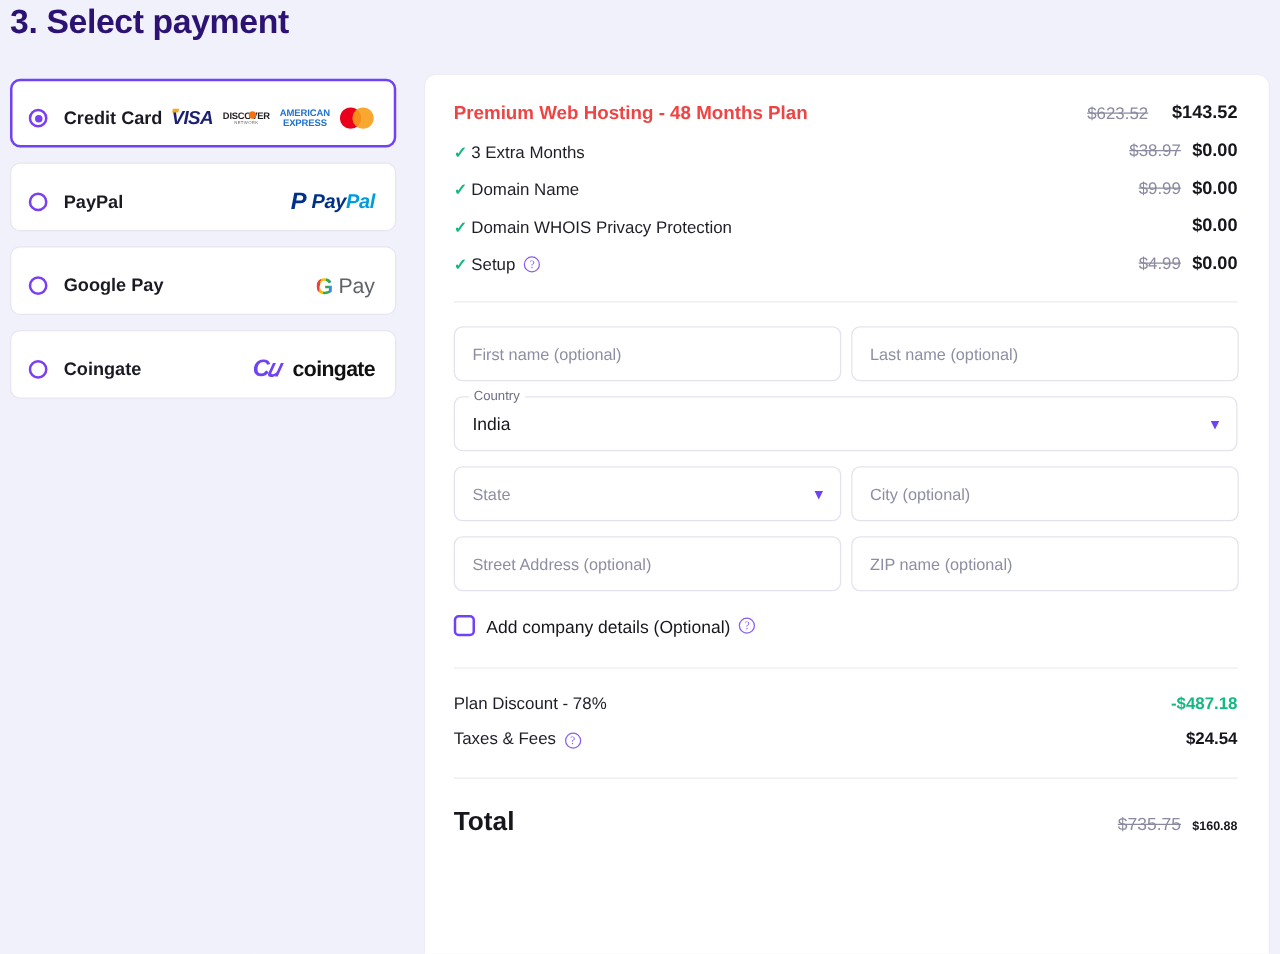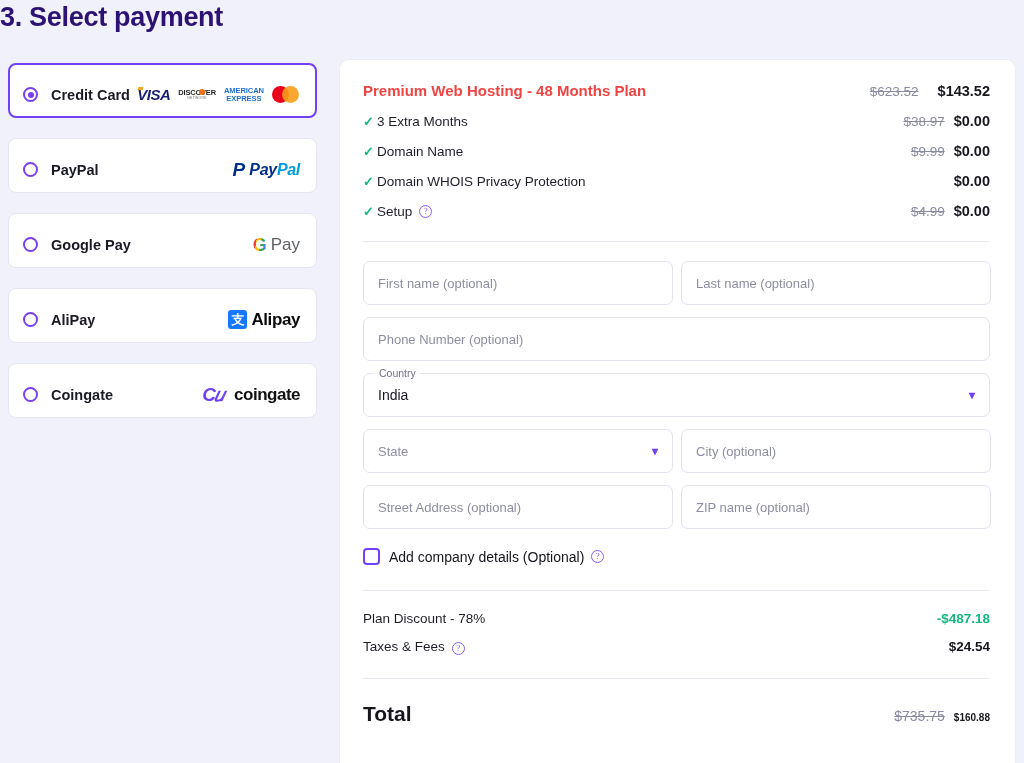--- a/index.html
+++ b/index.html
@@ -6,32 +6,32 @@
   html, body {
     width: 1024px; height: 763px;
     background: #f1f1fb;
     font-family: "Liberation Sans", sans-serif;
     overflow: hidden;
   }
   .page { position: relative; width: 1024px; height: 763px; }
 
   
   .step-title {
-    position: absolute; left: 0; top: 2px;
+    position: absolute; left: 8px; top: 2px;
     font-size: 27px; font-weight: bold; color: #2b1273;
     letter-spacing: -0.3px;
   }
 
   
   .methods { position: absolute; left: 8px; top: 63px; width: 309px; }
   .method {
     position: relative;
     height: 55px; background: #fff;
     border: 1px solid #e6e6f2; border-radius: 8px;
-    margin-bottom: 20px;
+    margin-bottom: 12px;
     display: flex; align-items: center;
     padding: 8px 16px 0 14px;
     cursor: pointer;
   }
   .method.selected { border: 2px solid #6f42f5; padding-left: 13px; }
   .radio {
     width: 15px; height: 15px; border-radius: 50%;
     border: 2px solid #7b3ff2; flex: 0 0 auto;
     display: flex; align-items: center; justify-content: center;
   }
@@ -187,28 +187,20 @@
 
     <div class="method">
       <span class="radio"></span>
       <span class="m-label">Google Pay</span>
       <span class="m-logo gp">
         <span class="g">G</span>
         <span class="pay">Pay</span>
       </span>
     </div>
 
-    <div class="method">
-      <span class="radio"></span>
-      <span class="m-label">AliPay</span>
-      <span class="m-logo ali">
-        <span class="box">支</span>
-        <span class="txt">Alipay</span>
-      </span>
-    </div>
 
     <div class="method">
       <span class="radio"></span>
       <span class="m-label">Coingate</span>
       <span class="m-logo cg">
         <span class="mark">C𝑢</span>
         <span class="txt">coingate</span>
       </span>
     </div>
   </div>
@@ -260,21 +252,20 @@
     </div>
 
     <div class="hr"></div>
 
     <div class="form">
       <div class="frow">
         <div class="field half">First name (optional)</div>
         <div class="field half">Last name (optional)</div>
       </div>
 
-      <div class="field">Phone Number (optional)</div>
 
       <div class="field country sel" style="margin-top:12px;">
         <span class="legend">Country</span>
         <span>India</span>
         <span class="chev">▾</span>
       </div>
 
       <div class="frow">
         <div class="field half sel">
           <span>State</span>

